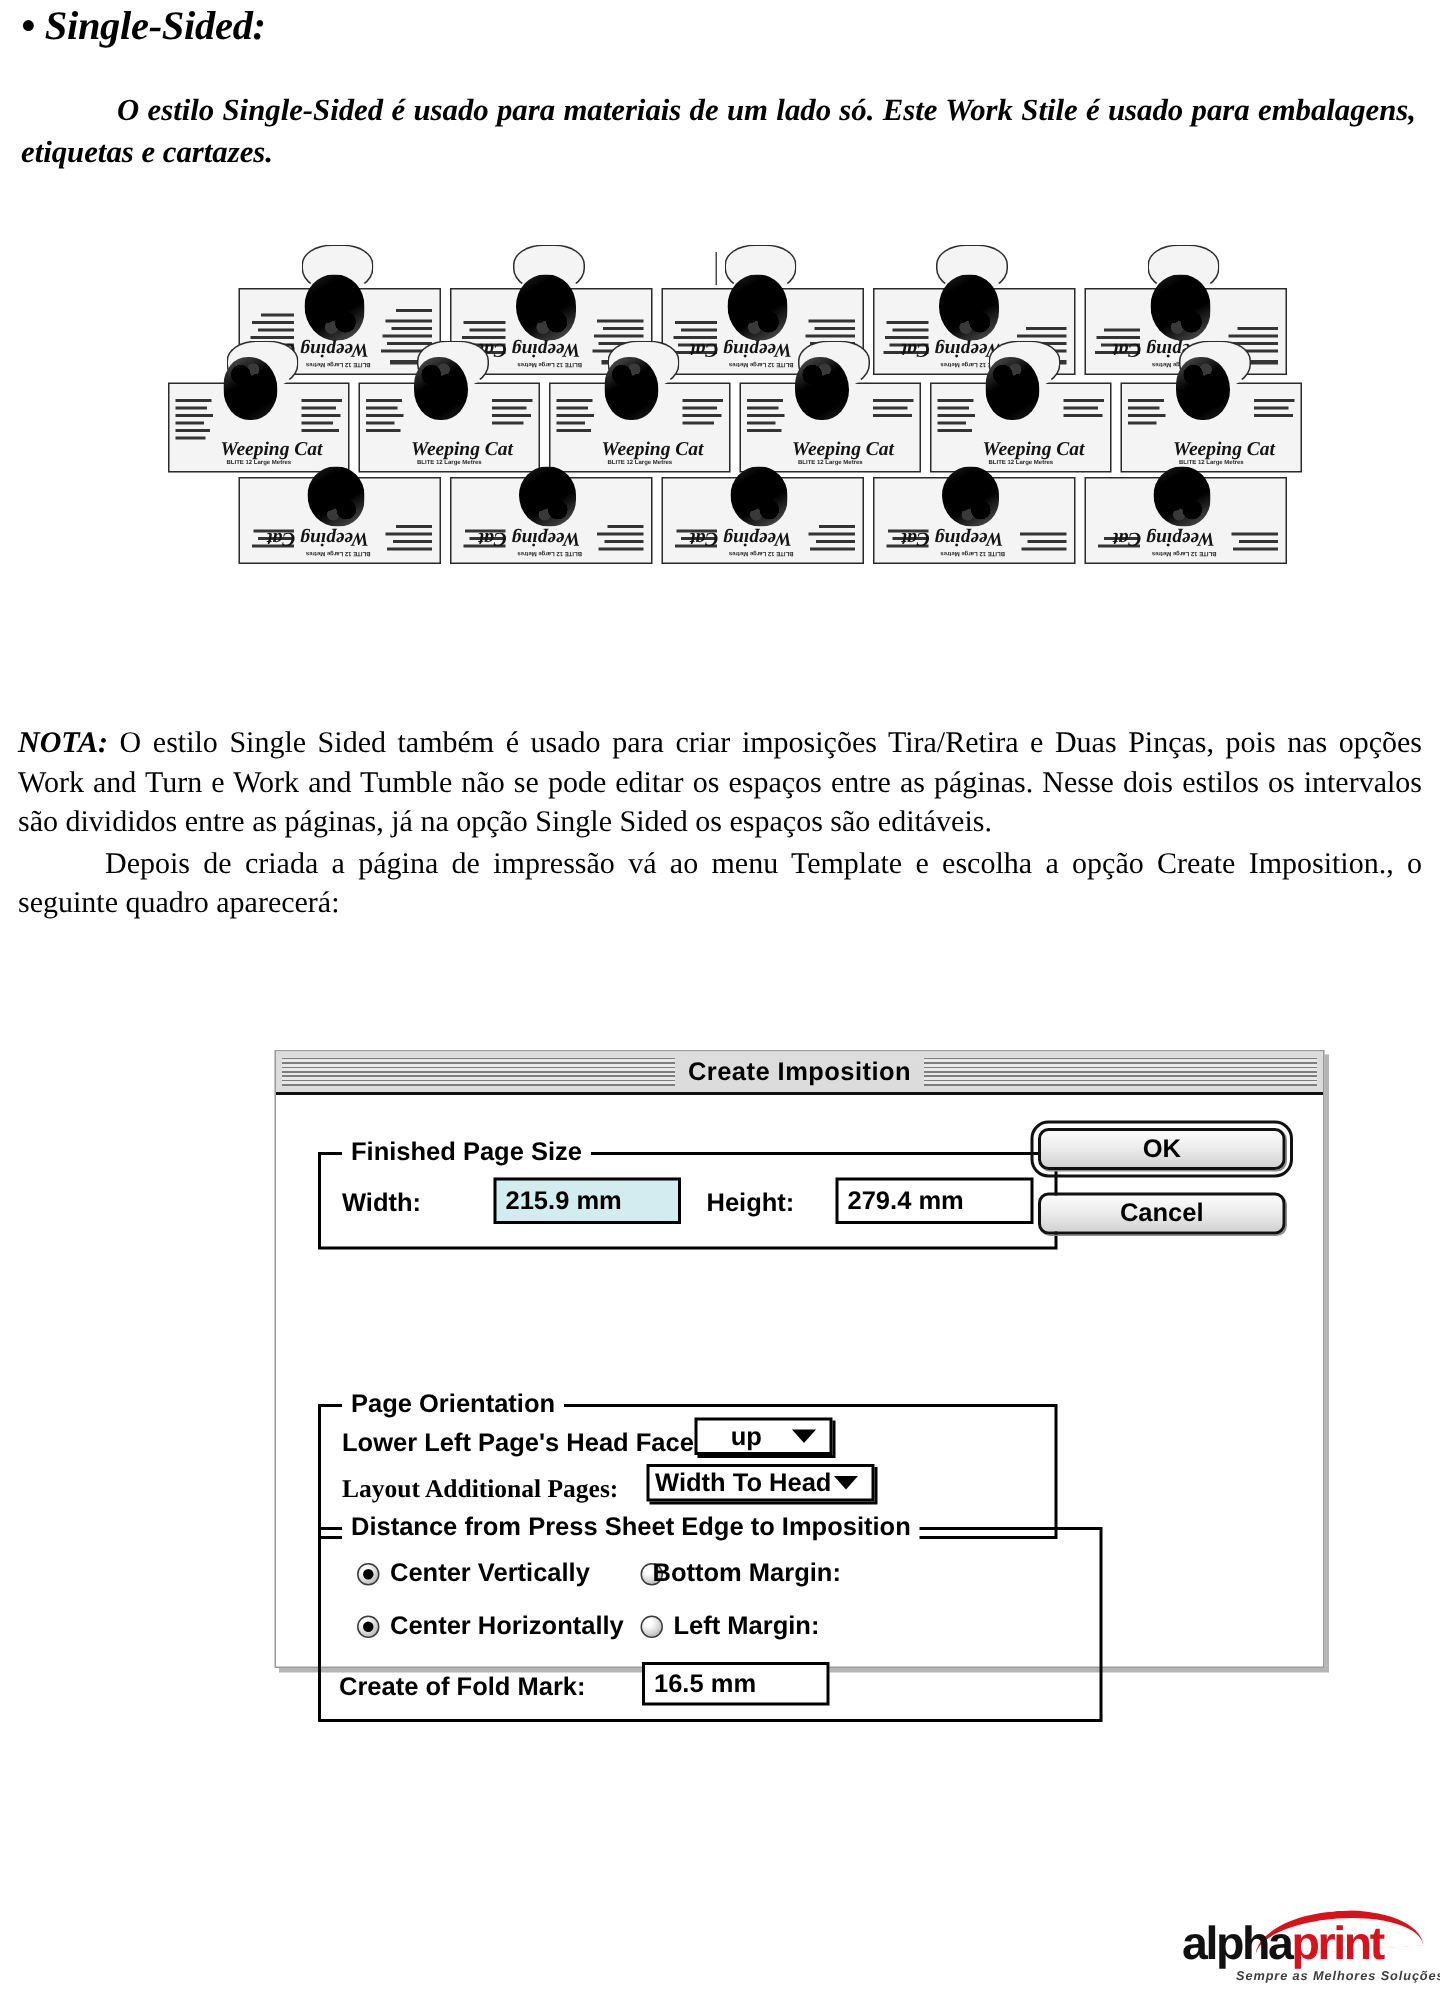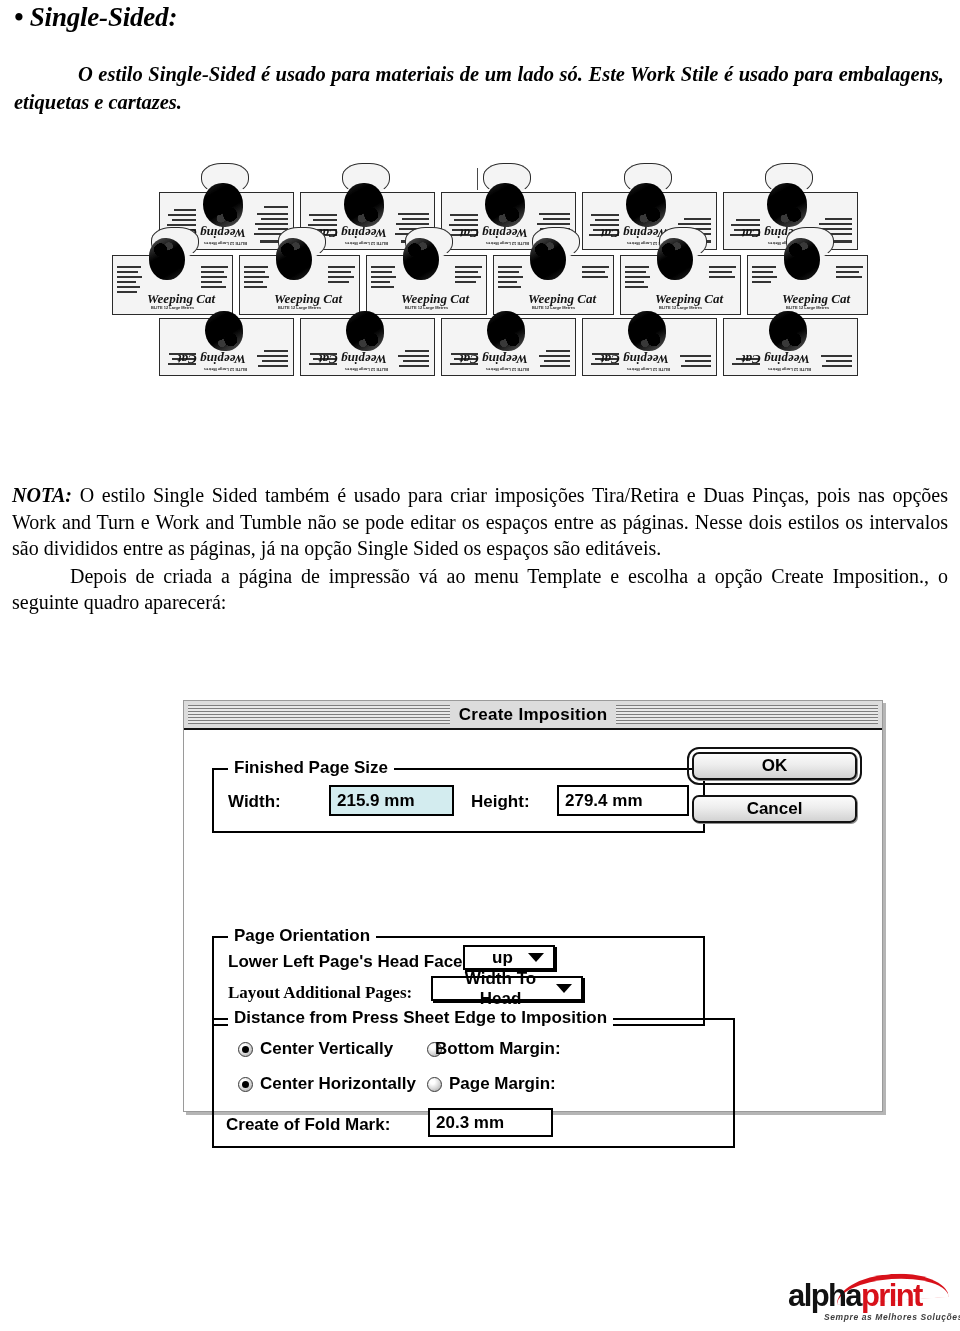--- a/index.html
+++ b/index.html
@@ -169,21 +169,21 @@
   .popup{
     position:absolute;
     border:2px solid #000;
     background:#fff;
     box-sizing:border-box;
     display:flex;align-items:center;
     box-shadow:2px 2px 0 #000;
     font-family:"Liberation Sans",sans-serif;
     font-weight:bold;font-size:17px;
   }
-  .popup .pv{flex:1;text-align:center;padding-left:12px;}
+  .popup .pv{flex:1;text-align:center;padding-left:2px;}
   .popup .arw{
     width:0;height:0;margin-right:9px;
     border-left:8px solid transparent;
     border-right:8px solid transparent;
     border-top:9px solid #000;
   }
 
   .radio{
     position:absolute;width:15px;height:15px;border-radius:50%;
     background:radial-gradient(circle at 35% 30%,#fff 0 18%,#d8d8d8 55%,#9b9b9b 100%);
@@ -534,24 +534,24 @@
         <div class="radio on" style="left:24px;top:22px;"></div>
         <div class="radio-label" style="left:46px;top:19px;">Center Vertically</div>
 
         <div class="radio" style="left:213px;top:22px;"></div>
         <div class="radio-label" style="left:221px;top:19px;">Bottom Margin:</div>
 
         <div class="radio on" style="left:24px;top:57px;"></div>
         <div class="radio-label" style="left:46px;top:54px;">Center Horizontally</div>
 
         <div class="radio" style="left:213px;top:57px;"></div>
-        <div class="radio-label" style="left:235px;top:54px;">Page Margin:</div>
+        <div class="radio-label" style="left:235px;top:54px;">Left Margin:</div>
 
         <div class="fld-label" style="left:12px;top:95px;">Create of Fold Mark:</div>
-        <div class="textfield" style="left:214px;top:88px;width:125px;height:29px;">20.3 mm</div>
+        <div class="textfield" style="left:214px;top:88px;width:125px;height:29px;">16.5 mm</div>
       </div>
 
       <div class="btn default" style="left:508px;top:22px;">OK</div>
       <div class="btn" style="left:508px;top:65px;">Cancel</div>
 
     </div>
   </div>
 
   <div class="logo">
     <div class="swoosh"></div>

